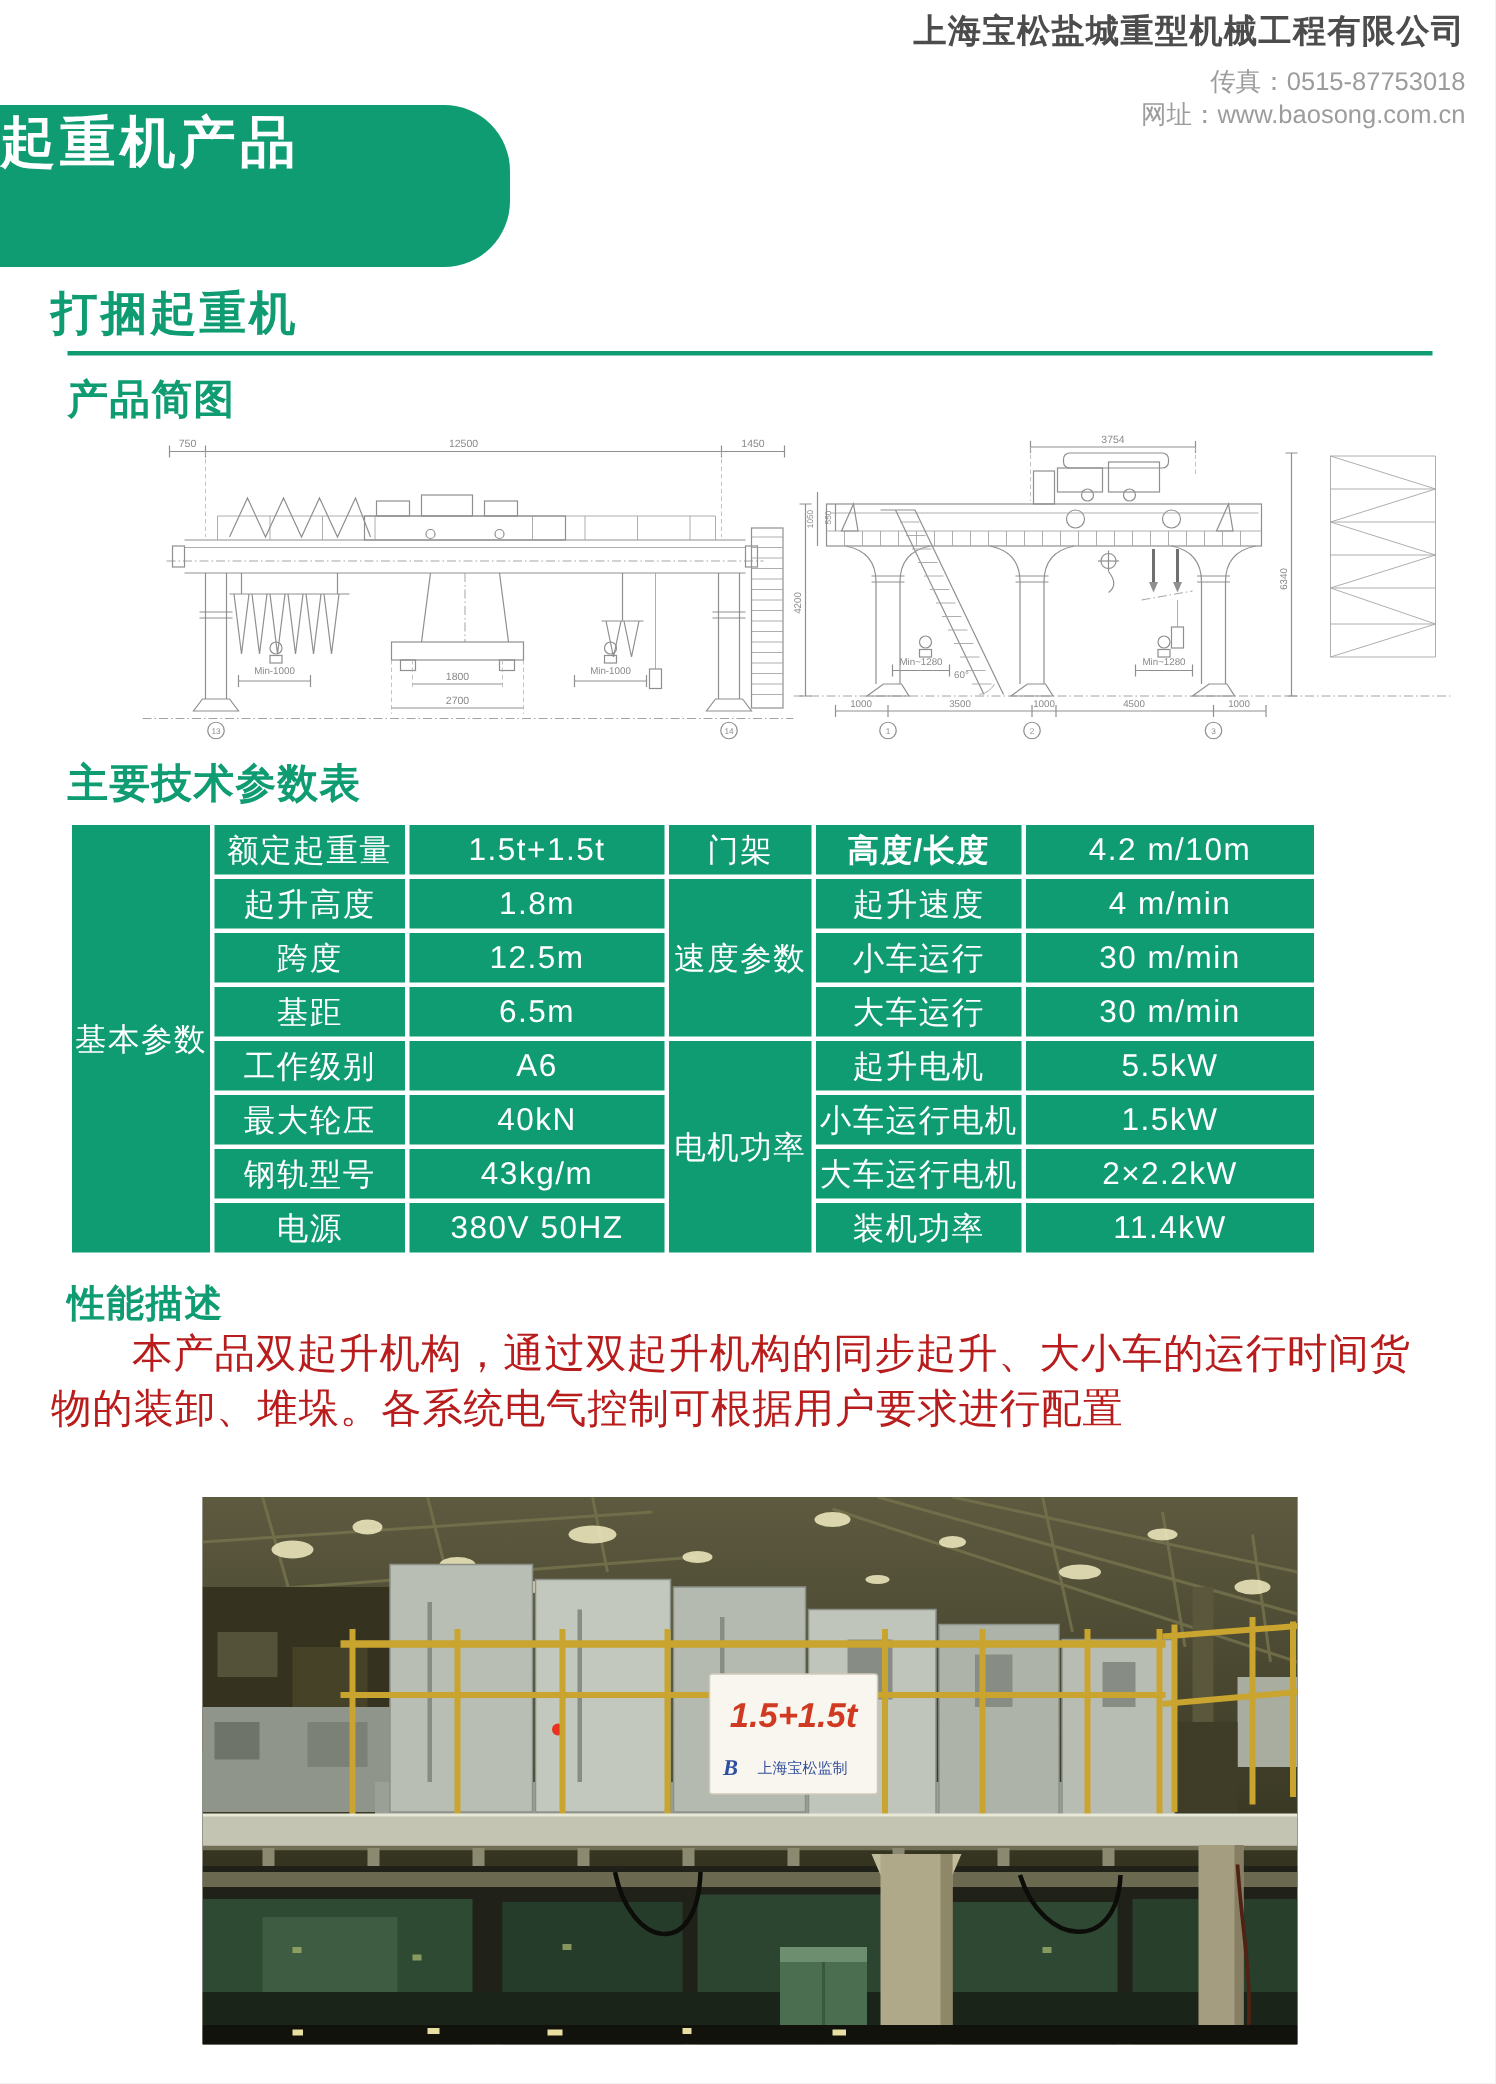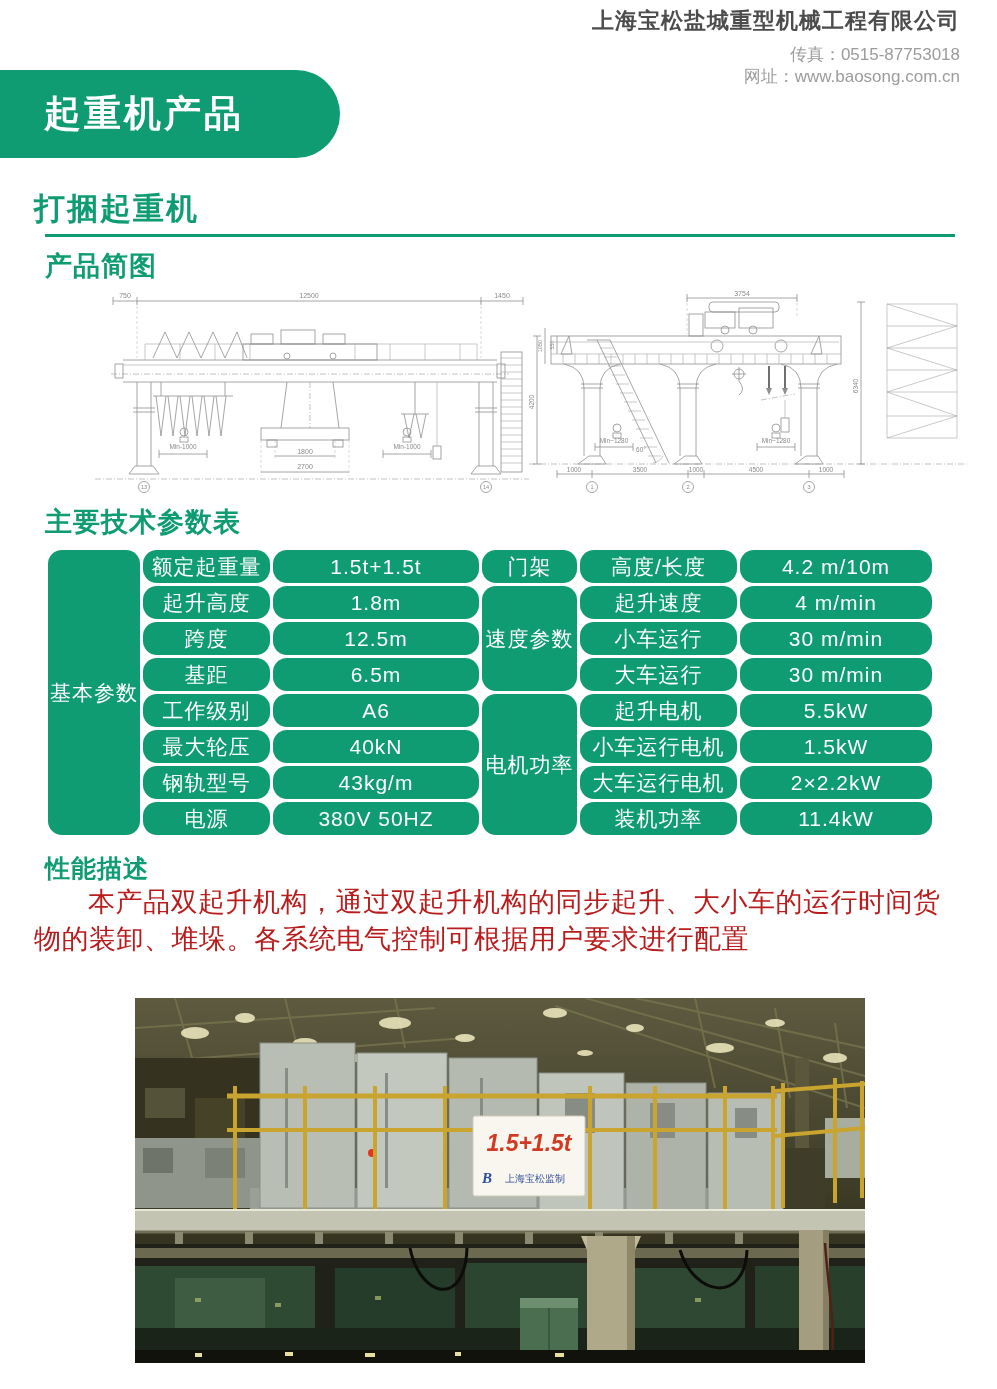--- a/index.html
+++ b/index.html
@@ -3,28 +3,28 @@
 <meta charset="utf-8">
 <style>
   * { margin:0; padding:0; box-sizing:border-box; }
   html,body { background:#e8e8e8; }
   .page {
     position:relative; width:997px; height:1389px; background:#ffffff;
     margin:0 auto; overflow:hidden;
     font-family:"Liberation Sans","DejaVu Sans",sans-serif;
   }
   
-  .hdr { position:absolute; top:6px; right:37px; text-align:right; }
+  .hdr { position:absolute; top:6px; right:20px; text-align:right; }
   .hdr .company { font-size:22px; font-weight:bold; color:#4c4c4c; letter-spacing:1px; margin-bottom:8px; }
   .hdr .contact { font-size:17px; color:#9c9c9c; line-height:22px; }
   
   .badge {
-    position:absolute; left:0; top:70px; width:340px; height:88px;
+    position:absolute; left:0; top:70px; width:340px; height:108px;
     background:var(--green,#0f9c72); border-radius:0 44px 44px 0;
-    display:flex; align-items:center; padding-left:44px;
+    display:flex; 
     color:#ffffff; font-size:37px; font-weight:bold; letter-spacing:3px;
   }
   
   .prod-title { position:absolute; left:34px; top:188px; font-size:31px; font-weight:bold; color:var(--green,#0f9c72); letter-spacing:2px; }
   .rule { position:absolute; left:45px; top:234px; width:910px; height:3px; background:var(--green,#0f9c72); }
   .sec { position:absolute; left:45px; font-weight:bold; color:var(--green,#0f9c72); letter-spacing:1px; }
   .sec.diagram { top:248px; font-size:27px; }
   .sec.params  { top:504px; font-size:27px; }
   .sec.perf    { top:852px; font-size:25px; }
   
@@ -35,23 +35,23 @@
   .dw-dash  { stroke:#9a9a9a; stroke-width:0.6; fill:none; stroke-dasharray:6 2 1 2; }
   .dw-ext   { stroke:#b0b0b0; stroke-width:0.5; fill:none; stroke-dasharray:3 2; }
   .dw-fill  { fill:#8f8f8f; }
   .dw-txt   { font-family:"Liberation Sans",sans-serif; font-size:7px; fill:#8a8a8a; text-anchor:middle; }
   .dw-txt.sm{ font-size:5.5px; }
   .dw-txt.v { font-size:6.5px; }
   
   table.spec { position:absolute; left:45px; top:547px; border-collapse:separate; border-spacing:3px; background:#ffffff; table-layout:fixed; }
   table.spec td {
     background:var(--green,#0f9c72); color:#ffffff; text-align:center; vertical-align:middle;
-    height:33px; font-size:21px; letter-spacing:1px; overflow:hidden; white-space:nowrap;border-radius:14px;
+    height:33px; font-size:21px; letter-spacing:1px; overflow:hidden; white-space:nowrap;
   }
-  .w1{width:92px;} .w2{width:127px;} .w3{width:206px;} .w4{width:95px;} .w5{width:157px;} .w6{width:192px;}
+  .w1{width:92px;} .w2{width:127px;} .w3{width:170px;} .w4{width:95px;} .w5{width:137px;font-weight:bold;} .w6{width:192px;}
   
   .perf-text {
     position:absolute; left:34px; top:884px; width:930px;
     font-size:27px; line-height:37px; color:#b91c1c; text-indent:2em; letter-spacing:0.5px;
   }
   
   .photo-caption { position:absolute; left:135px; top:958px; width:730px; text-align:center; font-size:25px; font-weight:bold; color:var(--green,#0f9c72); letter-spacing:2px; }
   .photo { position:absolute; left:135px; top:998px; width:730px; height:365px; overflow:hidden; background:#3c3a28; }
   .sign-big   { font-family:"Liberation Sans",sans-serif; font-size:23px; font-weight:bold; font-style:italic; fill:#d03a22; text-anchor:middle; }
   .sign-small { font-family:"Liberation Sans",sans-serif; font-size:10px; fill:#344f9e; text-anchor:middle; }

